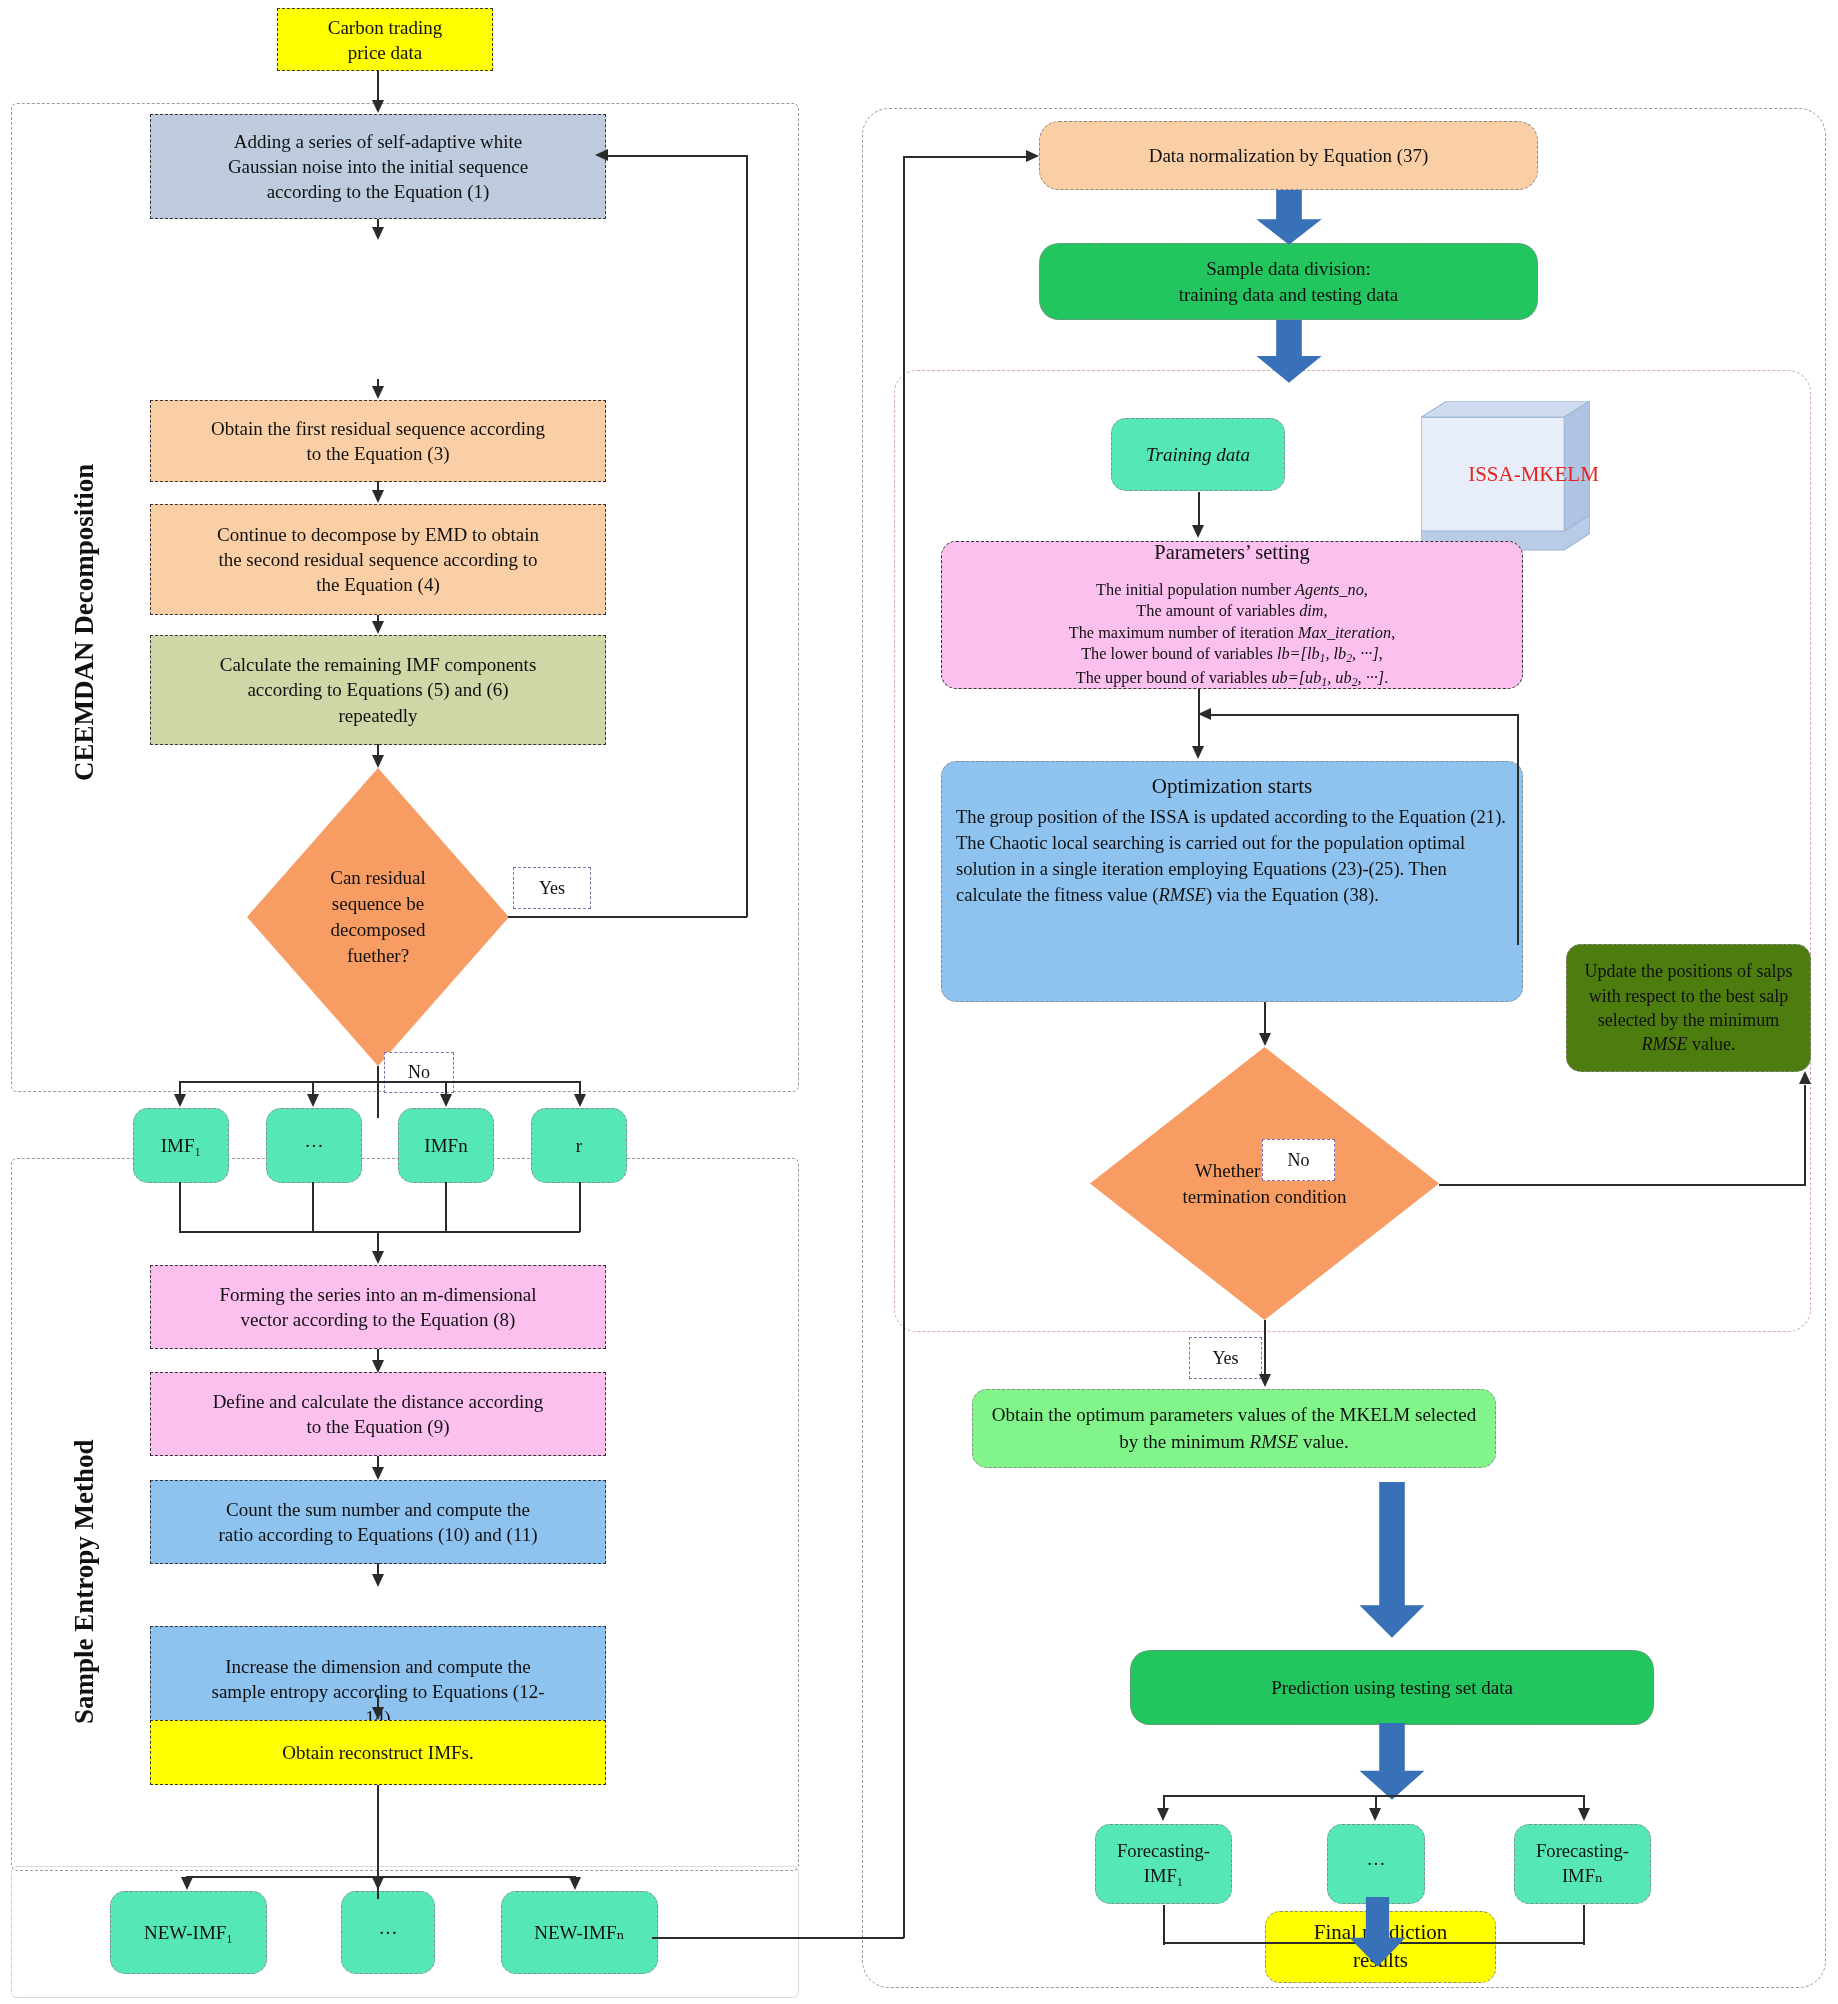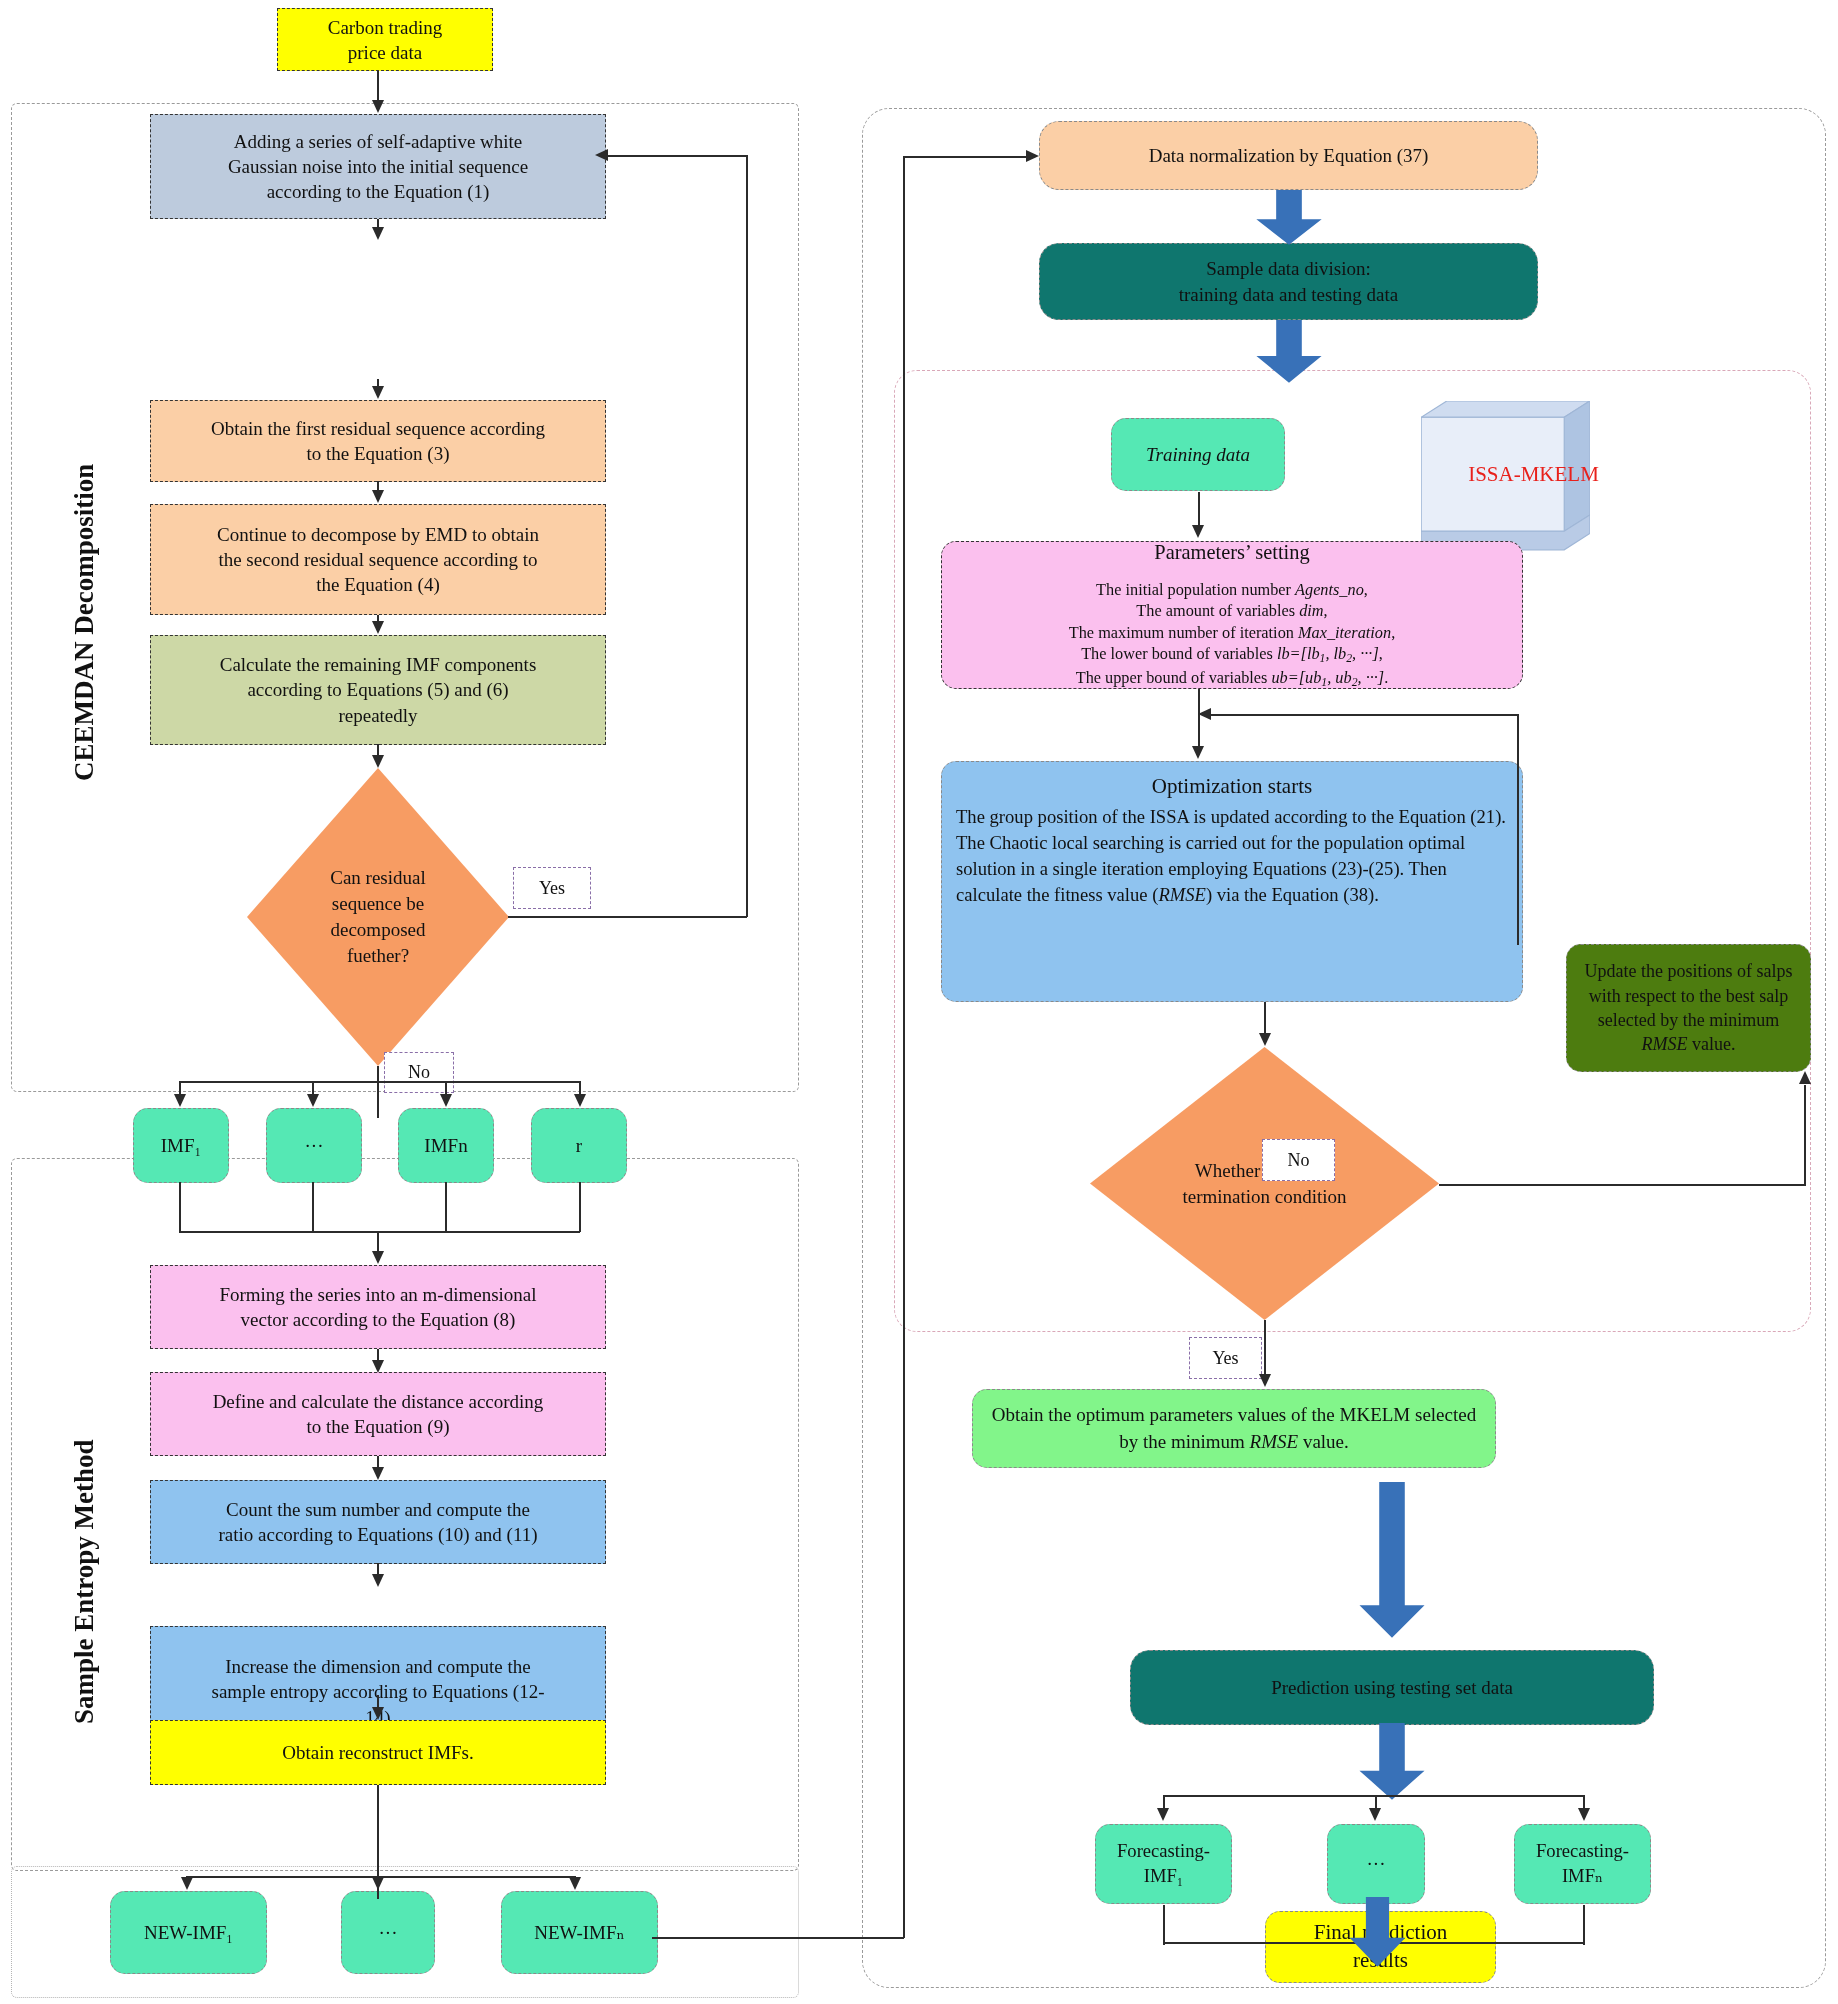--- a/index.html
+++ b/index.html
@@ -16,21 +16,21 @@
   .rr-s{border-radius:15px;}
 
   
   .f-yellow{background:#ffff00;}
   .f-blue-grey{background:#bdcbdd;}
   .f-peach{background:#fbcfa6;}
   .f-olive{background:#cdd8a6;}
   .f-mint{background:#55e8b4;}
   .f-pink{background:#fbc0ee;}
   .f-blue{background:#8fc3ef;}
-  .f-lblue{background:#0f766e;}
+  .f-lblue{background:#22c55e;}
   .f-cream{background:#4d7c0f;}
   .f-green{background:#82f58a;}
 
   
   .diamond{position:absolute;}
   .diamond .shape{position:absolute;inset:0;background:#f79c63;
         clip-path:polygon(50% 0,100% 50%,50% 100%,0 50%);}
   .diamond .dtext{position:absolute;inset:0;display:flex;align-items:center;
         justify-content:center;text-align:center;font-size:19px;line-height:1.36;
         color:#111;padding:0 14%;box-sizing:border-box;}

